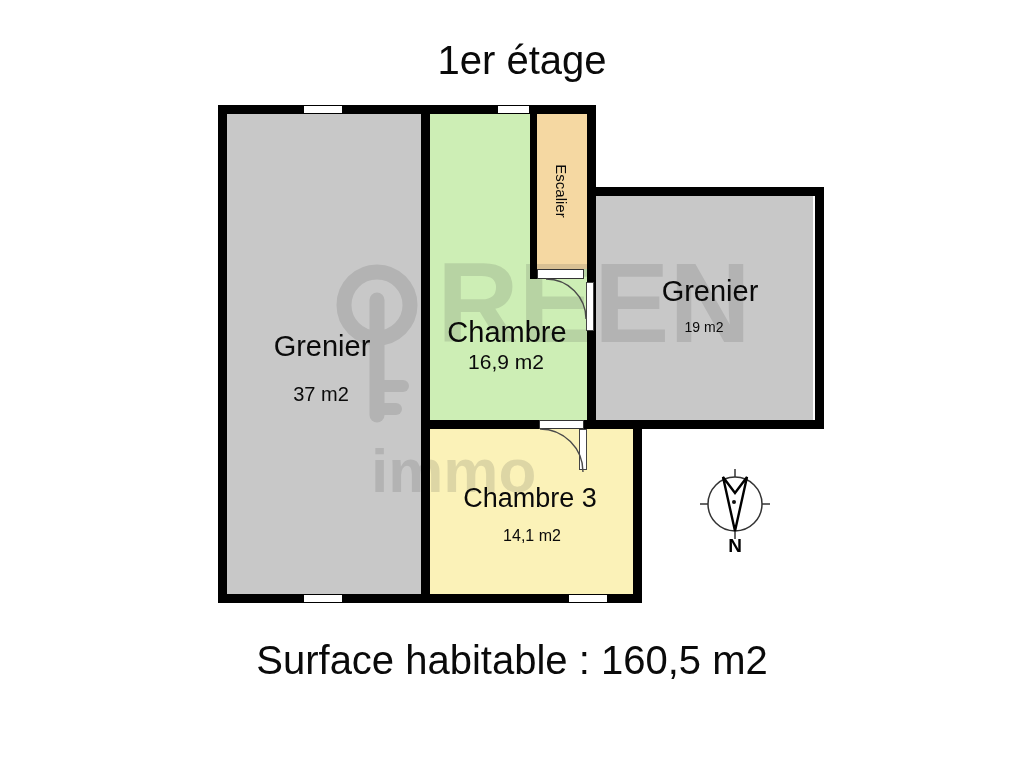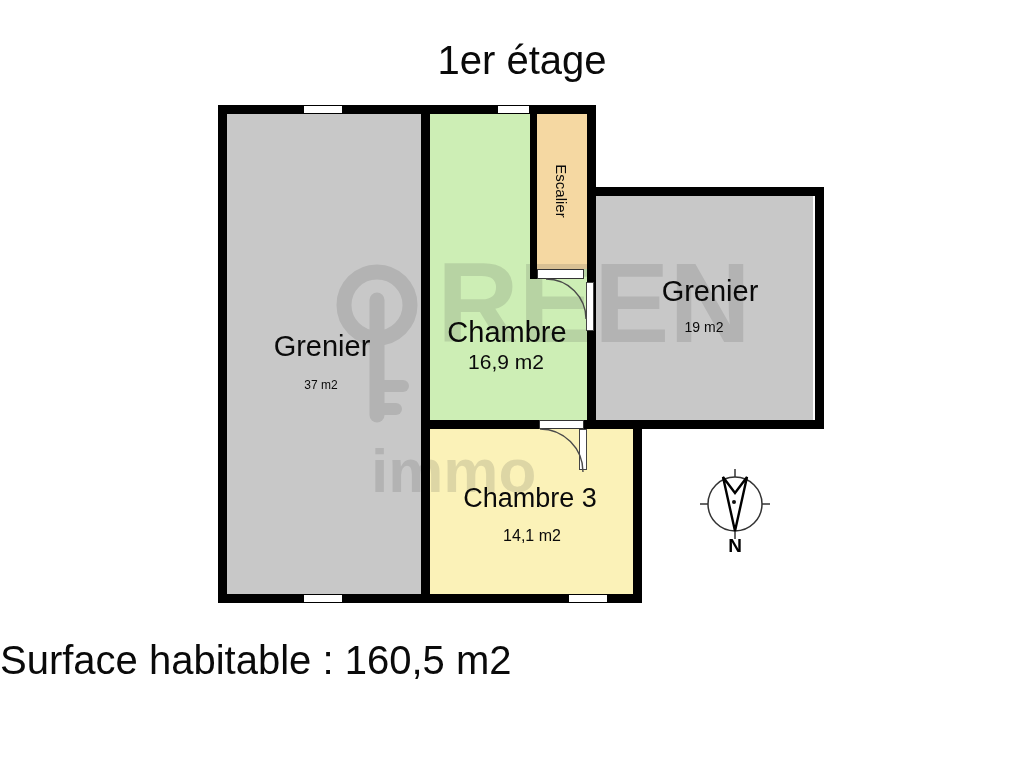--- a/index.html
+++ b/index.html
@@ -13,21 +13,21 @@
   .floor.palier{background:var(--palier,#cdeeb5);}
   .floor.escalier{background:var(--escalier,#f5d8a2);}
   .floor.chambre{background:var(--chambre,#fbf2b8);}
   .wall{position:absolute;background:var(--wall,#000);z-index:3;}
   .win{position:absolute;background:#fff;border:1.5px solid #000;box-sizing:border-box;z-index:4;}
   .opening{position:absolute;background:#fff;border:1px solid #333;box-sizing:border-box;z-index:4;}
   .leaf{position:absolute;background:#fff;border:1px solid #444;box-sizing:border-box;z-index:4;}
   .lbl{position:absolute;transform:translate(-50%,-50%);white-space:nowrap;z-index:5;color:#0a0a0a;}
   .lbl.rot{transform:translate(-50%,-50%) rotate(90deg);}
   .page-title{position:absolute;left:0;right:0;top:38px;text-align:center;font-size:40px;z-index:6;padding-left:20px;}
-  .footer{position:absolute;left:0;right:0;top:634px;font-size:40px;line-height:52px;z-index:6;}
+  .footer{position:absolute;left:0;right:0;top:634px;text-align:center;font-size:40px;line-height:52px;z-index:6;}
   .wm{position:absolute;left:0;top:0;width:1024px;height:556px;z-index:2;
       opacity:0.16;color:var(--watermark,#4a4a4a);pointer-events:none;}
   .wmt{position:absolute;font-weight:700;line-height:1;white-space:nowrap;}
   .arcs{position:absolute;left:0;top:0;z-index:4;pointer-events:none;}
   .arcs path{fill:none;stroke:var(--doorarc,#4a4a4a);stroke-width:1.4;}
   .compass{position:absolute;left:695px;top:460px;z-index:5;}
 </style>
 </head>
 <body>
 
@@ -72,21 +72,21 @@
   <div class="opening" style="left:539px;top:420px;width:45px;height:9px"></div>
   <div class="leaf" style="left:586px;top:282px;width:8px;height:49px"></div>
   <div class="leaf" style="left:579px;top:429px;width:8px;height:41px"></div>
 
   <svg class="arcs" width="1024" height="768" viewBox="0 0 1024 768">
     <path d="M 546 279 A 40 40 0 0 1 586 319"></path>
     <path d="M 540 429 A 43 43 0 0 1 583 472"></path>
   </svg>
 
   <div class="lbl" style="left:322px;top:346px;font-size:29px">Grenier</div>
-  <div class="lbl" style="left:321px;top:385px;font-size:12px">37 m2</div>
+  <div class="lbl" style="left:321px;top:394px;font-size:20px">37 m2</div>
   <div class="lbl" style="left:507px;top:332px;font-size:29px">Chambre</div>
   <div class="lbl" style="left:506px;top:362px;font-size:21px">16,9 m2</div>
   <div class="lbl rot" style="left:561px;top:191px;font-size:15px">Escalier</div>
   <div class="lbl" style="left:710px;top:291px;font-size:29px">Grenier</div>
   <div class="lbl" style="left:704px;top:327px;font-size:14px">19 m2</div>
   <div class="lbl" style="left:530px;top:498px;font-size:27px">Chambre 3</div>
   <div class="lbl" style="left:532px;top:536px;font-size:16px">14,1 m2</div>
 
   <svg class="compass" width="80" height="95" viewBox="0 0 80 95">
     <line x1="40" y1="9" x2="40" y2="17" stroke="#333" stroke-width="1.5"></line>

